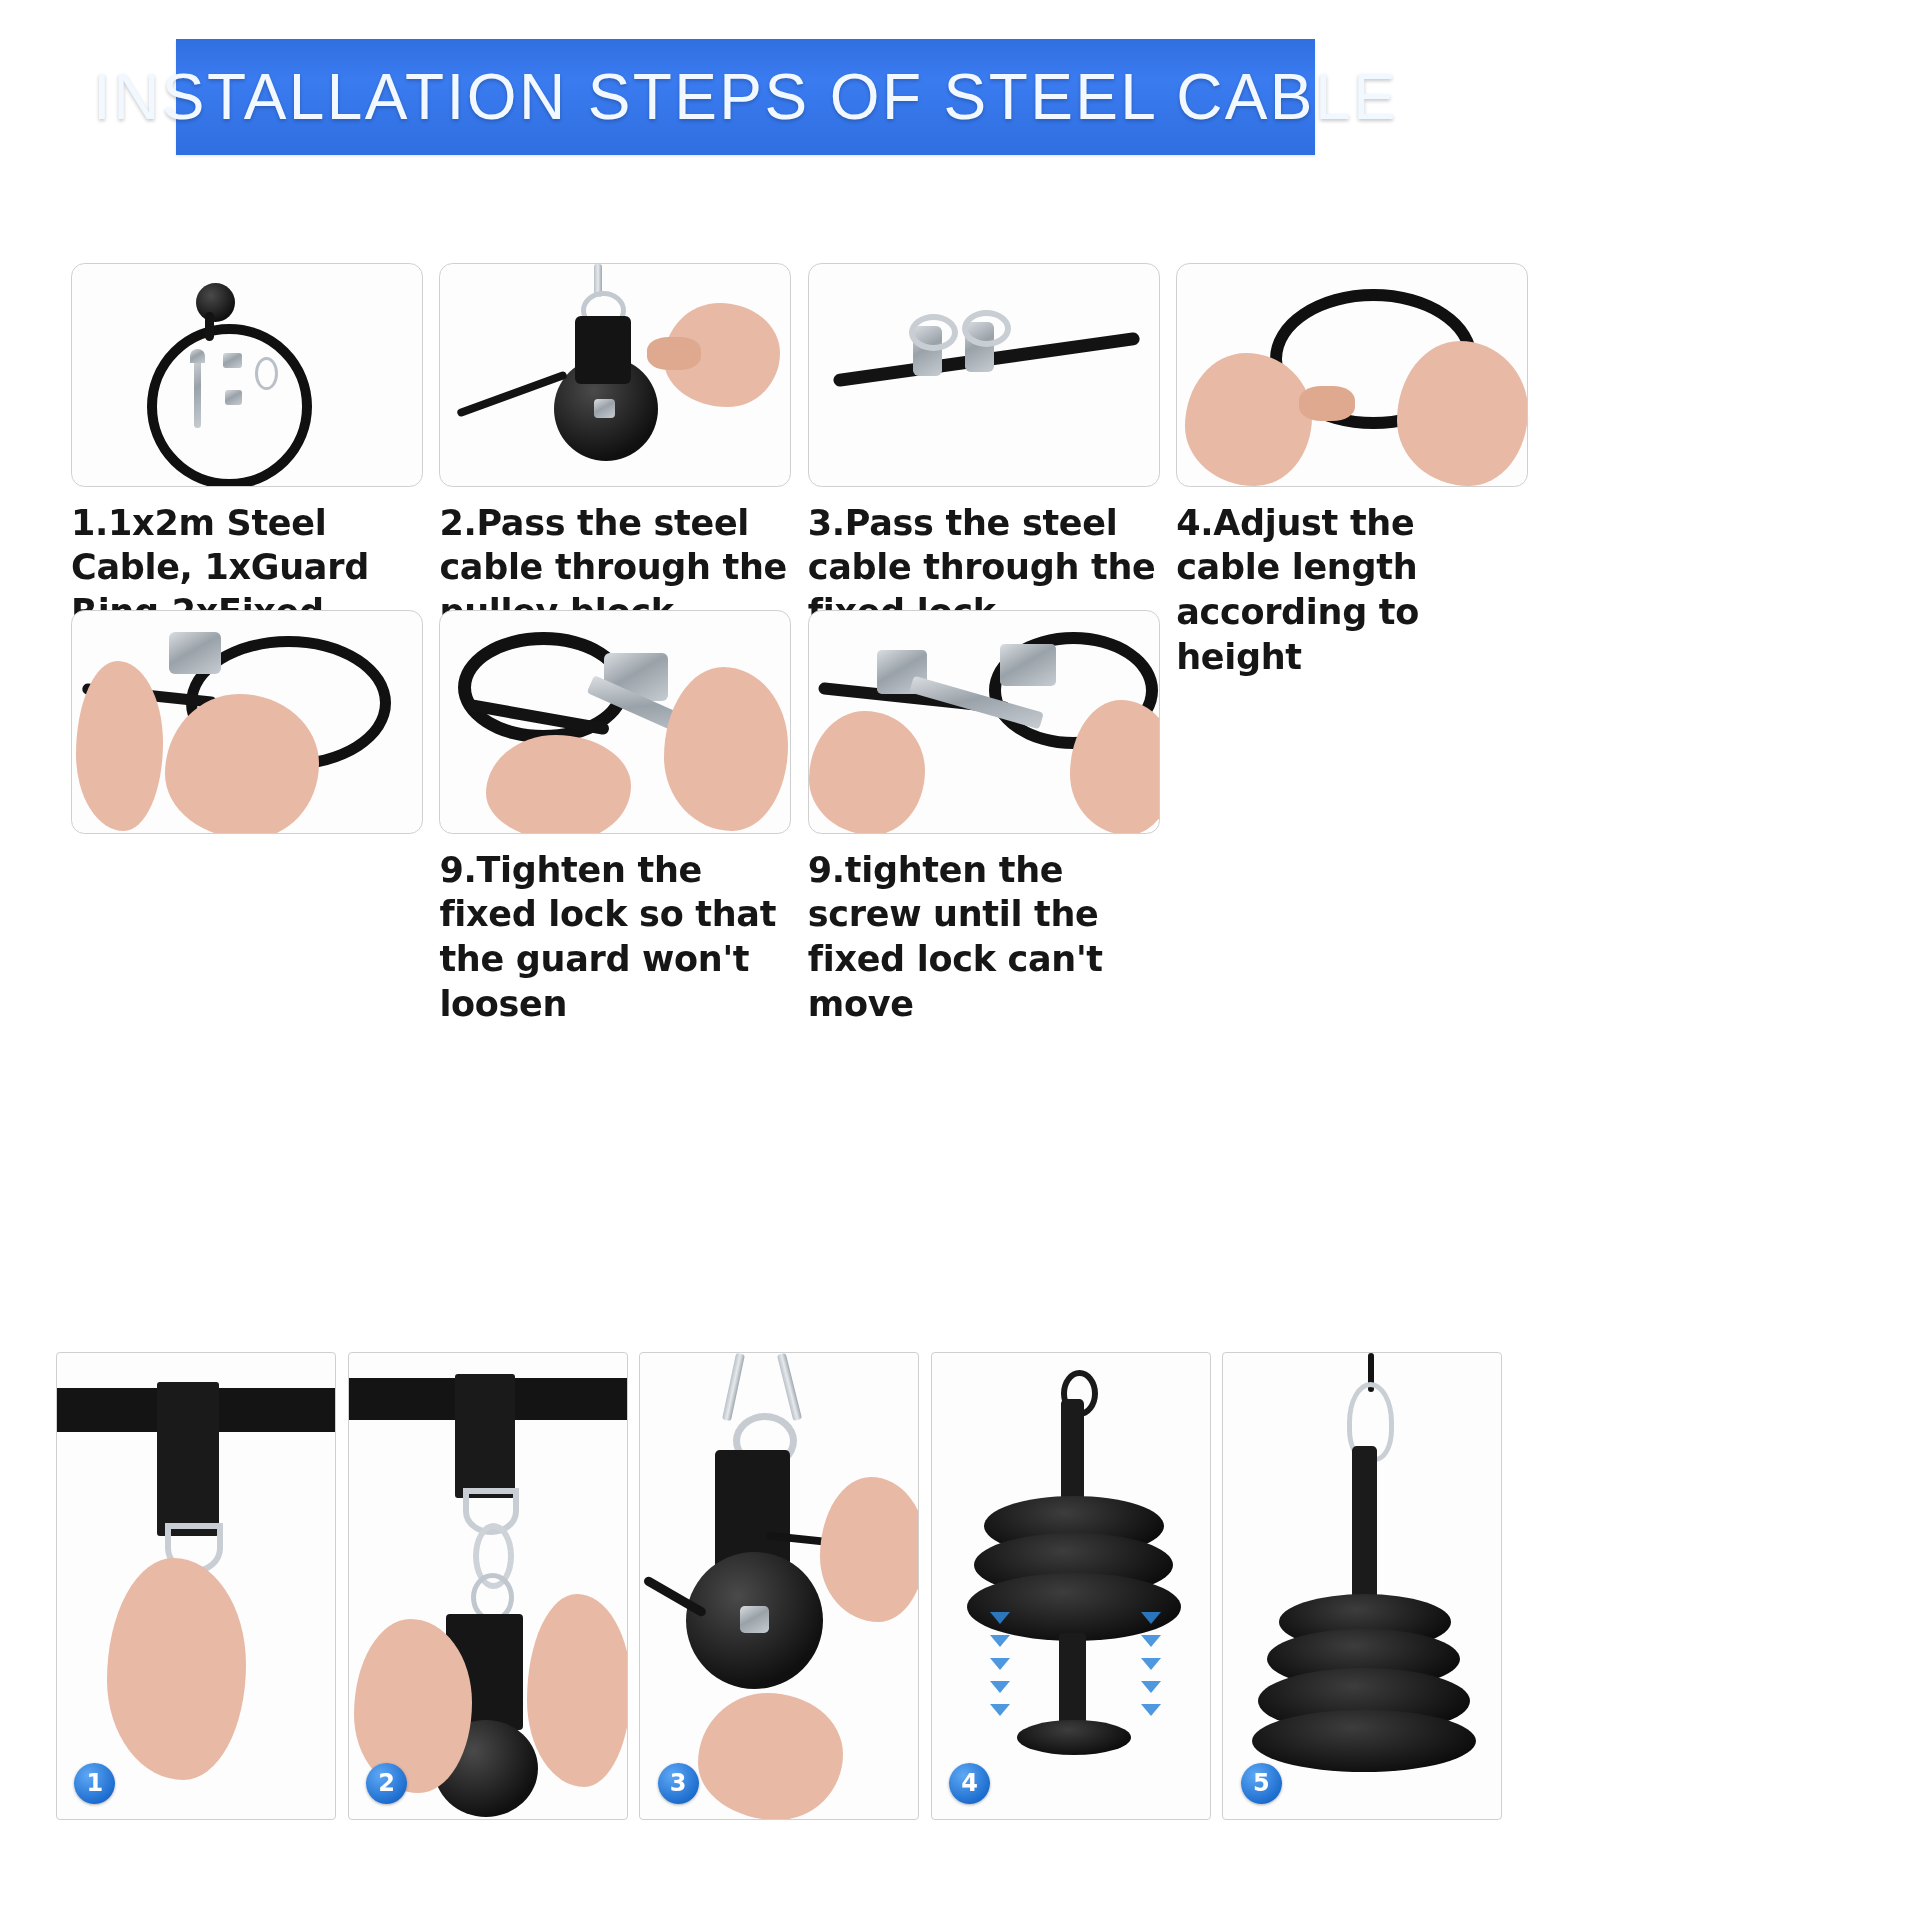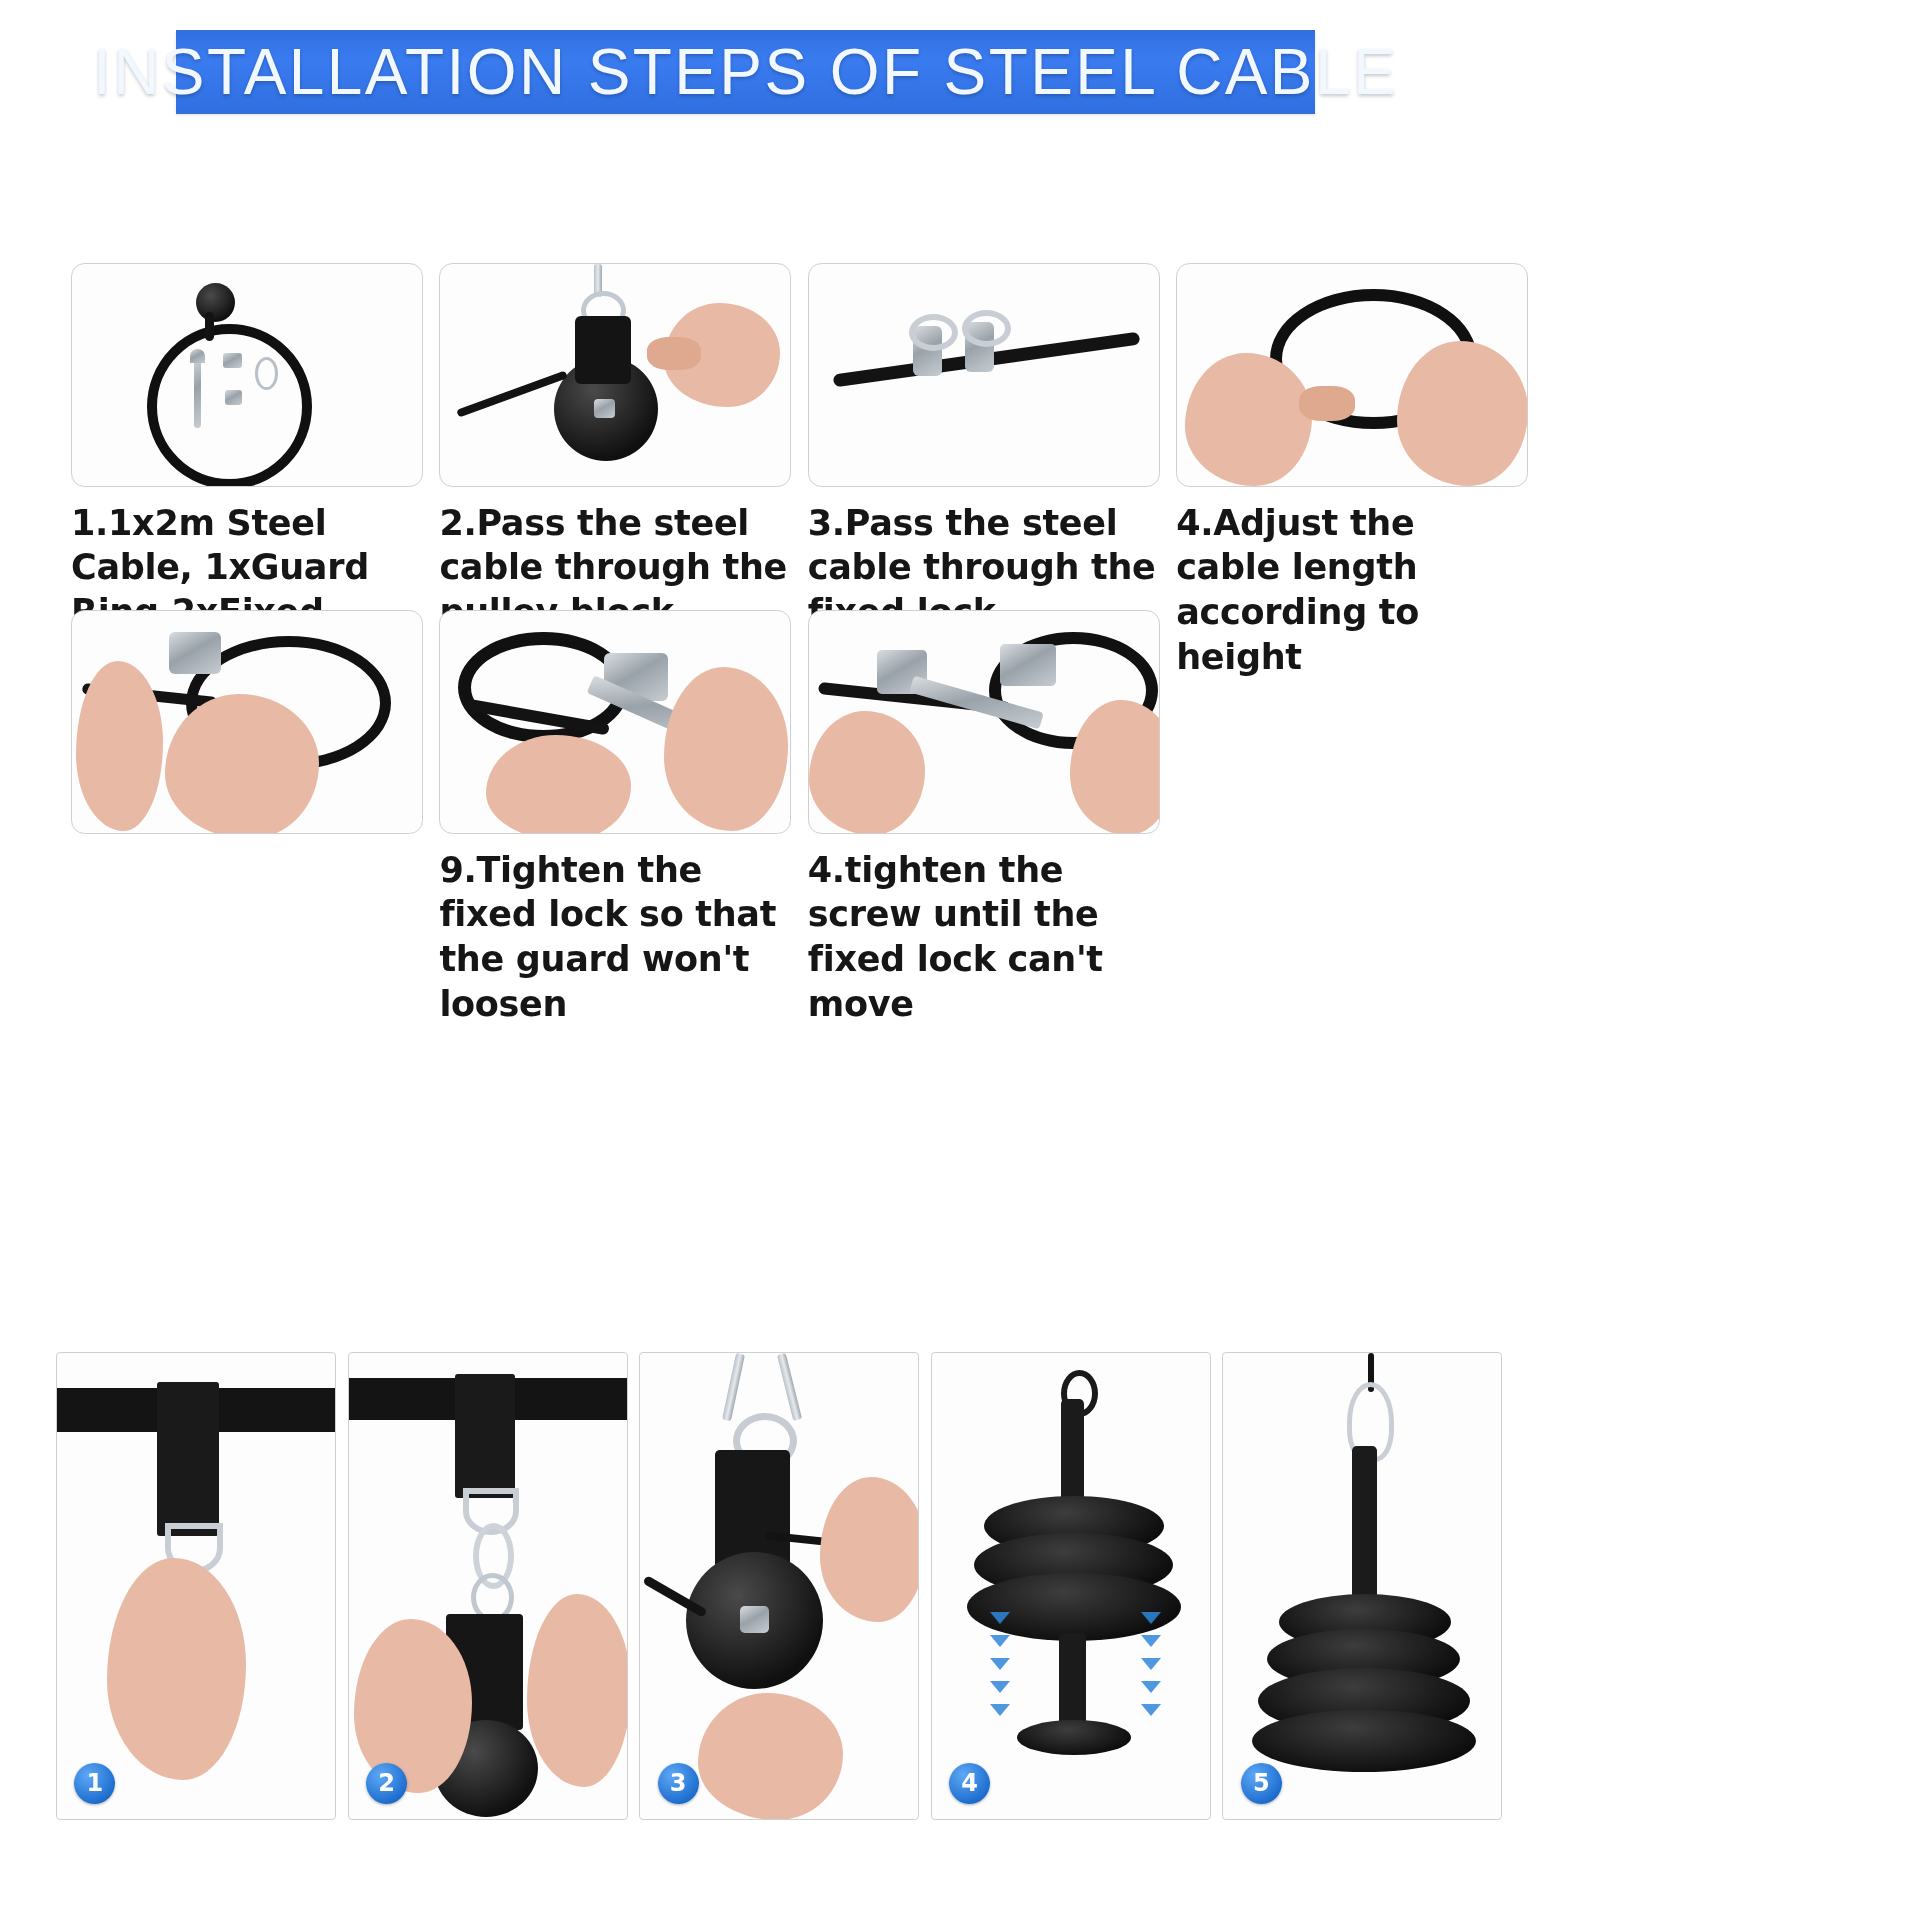--- a/index.html
+++ b/index.html
@@ -19,21 +19,21 @@
     box-shadow:0 1.9px 2.9px rgba(0,0,0,.10);
   }
   .banner-text{
     color:#f2f8ff;
     font-size:64px;
     letter-spacing:2.4px;
     font-weight:400;
     text-shadow:0 1.9px 3.9px rgba(0,0,0,.22);
     white-space:nowrap;
   }
-  #banner-top{left:176px;top:30px;width:1139px;height:84px;}
+  #banner-top{left:176px;top:39px;width:1139px;height:116px;}
   #banner-mid{left:176px;top:1215px;width:1139px;height:104px;}
 
   
   .grid{position:absolute;display:flex;}
   .cell{position:relative;}
 
   .photo{
     position:relative;
     border:1.9px solid #cfcfcf;
     border-radius:13.5px;
@@ -189,21 +189,21 @@
         <div class="scene">
           <div style="position:absolute;left:180px;top:21px;width:145px;height:93px;border:12.6px solid #111;border-radius:50%;background:transparent;"></div>
           <div class="cable" style="left:9.7px;top:81px;width:193px;height:11.6px;transform:rotate(6deg);"></div>
           <div class="metal" style="left:68px;top:39px;width:50px;height:44px;border-radius:4.8px;"></div>
           <div class="metal" style="left:191px;top:33px;width:56px;height:42px;border-radius:4.8px;"></div>
           <div class="metal" style="left:100px;top:83px;width:135px;height:17.4px;transform:rotate(16deg);border-radius:3.9px;"></div>
           <div class="hand" style="left:0px;top:100px;width:116px;height:124px;"></div>
           <div class="hand" style="left:261px;top:89px;width:106px;height:135px;"></div>
         </div>
       </div>
-      <div class="caption">4.tighten the screw until the fixed lock can't move</div>
+      <div class="caption">9.tighten the screw until the fixed lock can't move</div>
     </div>
   </div>
 
 
   <div class="grid" id="row3">
 
     <div class="cell">
       <div class="photo">
         <div class="scene">
           <div style="position:absolute;left:0;top:35px;width:280px;height:44px;background:#141414;"></div>

